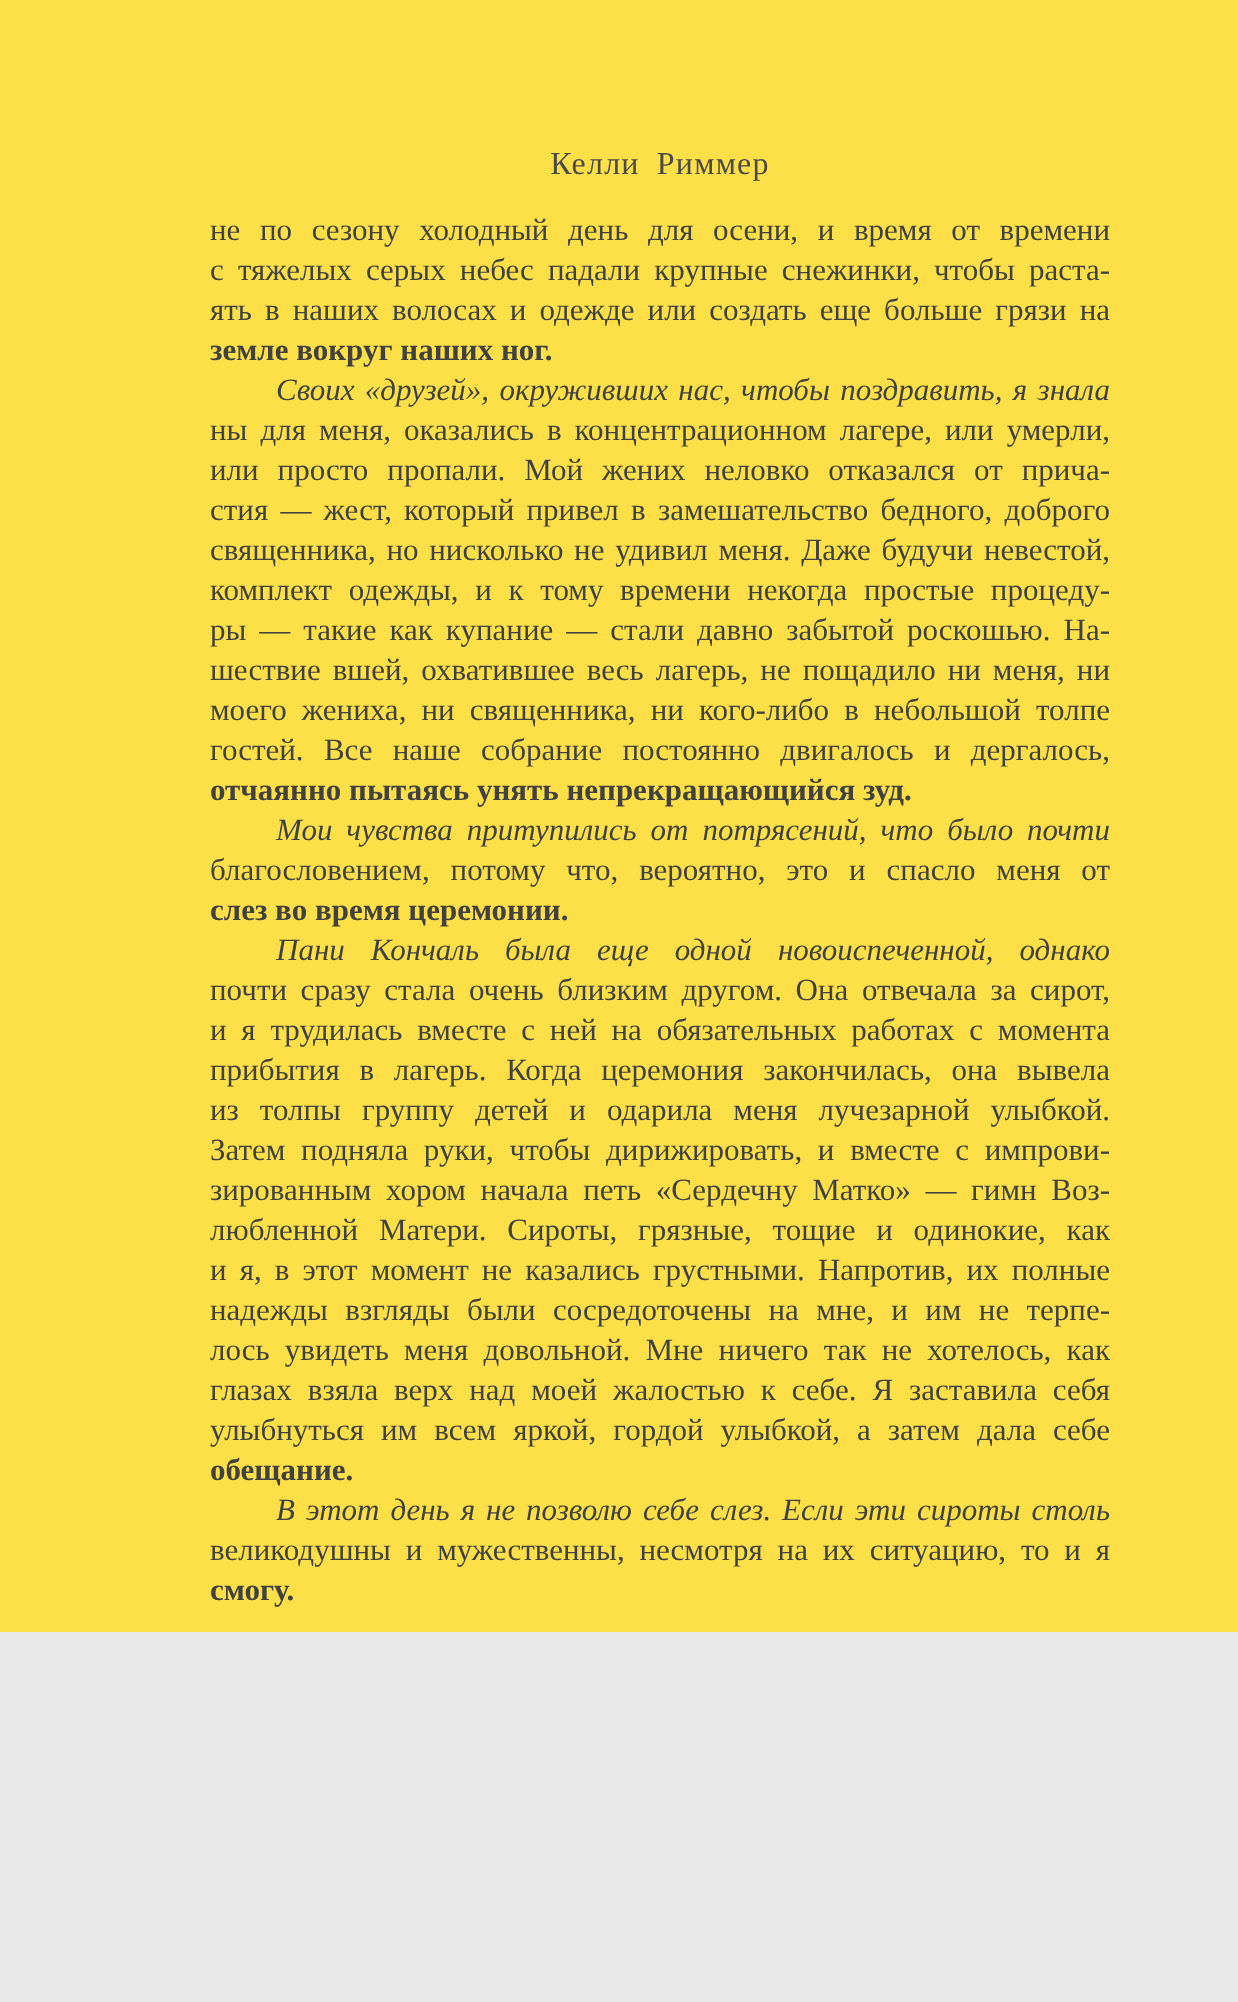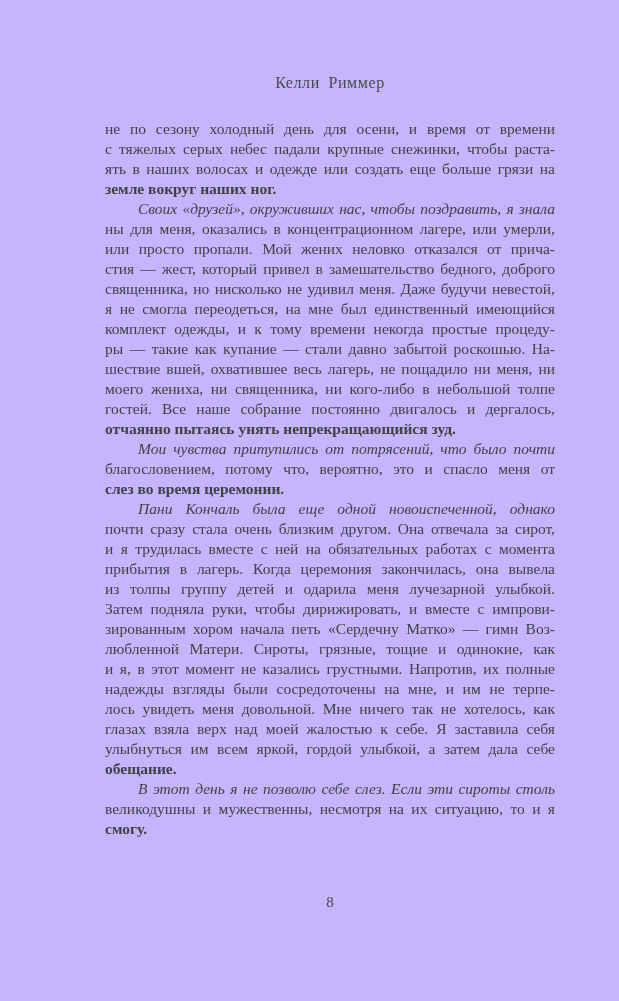--- a/index.html
+++ b/index.html
@@ -3,40 +3,40 @@
 <meta charset="utf-8">
 <style>
   html, body {
     margin: 0;
     padding: 0;
     background: #e8e8e8;
   }
   .page {
     position: relative;
     width: 619px;
-    height: 1001px;
+    height: 816px;
     margin: 0 auto;
-    background: #c4b5fd;
+    background: #fde047;
     font-family: "Liberation Serif", "DejaVu Serif", serif;
     overflow: hidden;
   }
   .running-header {
     position: absolute;
     top: 74px;
     left: 105px;
     width: 450px;
     text-align: center;
     font-size: 16px;
     letter-spacing: 0.6px;
     word-spacing: 4px;
     color: #4a4a4a;
   }
   .text-block {
     position: absolute;
-    top: 119px;
+    top: 106px;
     left: 105px;
     width: 450px;
     font-size: 15.5px;
     color: #414141;
   }
   .line {
     line-height: 20px;
     height: 20px;
     overflow: hidden;
     text-align: justify;
@@ -70,21 +70,20 @@
   <div class="text-block" id="text-block">
       <div class="line">не по сезону холодный день для осени, и время от времени</div>
       <div class="line">с тяжелых серых небес падали крупные снежинки, чтобы раста-</div>
       <div class="line">ять в наших волосах и одежде или создать еще больше грязи на</div>
       <div class="line para-end">земле вокруг наших ног.</div>
       <div class="line indent">Своих «друзей», окруживших нас, чтобы поздравить, я знала</div>
       <div class="line">ны для меня, оказались в концентрационном лагере, или умерли,</div>
       <div class="line">или просто пропали. Мой жених неловко отказался от прича-</div>
       <div class="line">стия — жест, который привел в замешательство бедного, доброго</div>
       <div class="line">священника, но нисколько не удивил меня. Даже будучи невестой,</div>
-      <div class="line">я не смогла переодеться, на мне был единственный имеющийся</div>
       <div class="line">комплект одежды, и к тому времени некогда простые процеду-</div>
       <div class="line">ры — такие как купание — стали давно забытой роскошью. На-</div>
       <div class="line">шествие вшей, охватившее весь лагерь, не пощадило ни меня, ни</div>
       <div class="line">моего жениха, ни священника, ни кого-либо в небольшой толпе</div>
       <div class="line">гостей. Все наше собрание постоянно двигалось и дергалось,</div>
       <div class="line para-end">отчаянно пытаясь унять непрекращающийся зуд.</div>
       <div class="line indent">Мои чувства притупились от потрясений, что было почти</div>
       <div class="line">благословением, потому что, вероятно, это и спасло меня от</div>
       <div class="line para-end">слез во время церемонии.</div>
       <div class="line indent">Пани Кончаль была еще одной новоиспеченной, однако</div>

